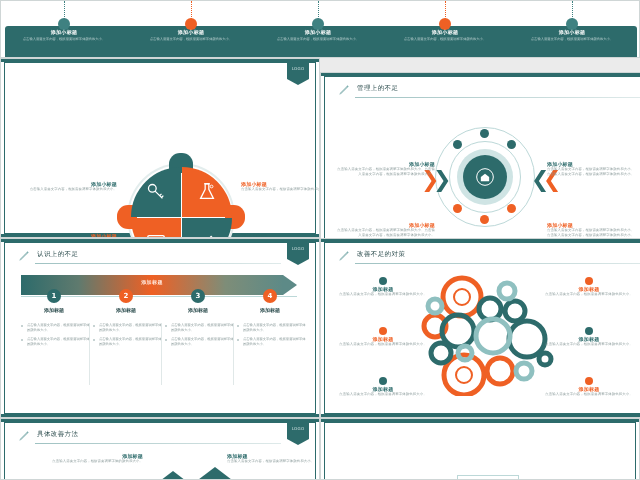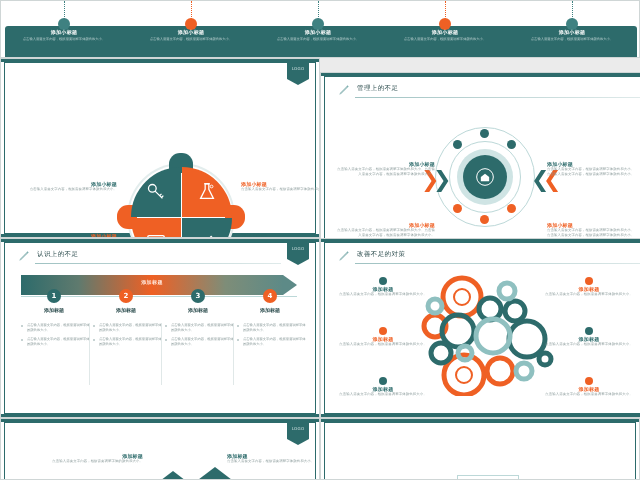--- a/index.html
+++ b/index.html
@@ -401,20 +401,28 @@
       <div class="ic" style="background:#ef6024;"></div>
       <div class="lbl orange">添加标题</div>
       <div class="body">点击输入需要文字内容，根据需要调整字体颜色和大小。</div>
     </div>
   </div>
 </div>
 
 <div class="slide" style="left:0;top:418px;width:320px;height:62px;">
   <div class="topbar"></div>
   <div class="inner" style="bottom:-20px;">
+    <div class="hdr">
+      <svg class="pen" viewBox="0 0 24 24">
+        <path d="M4 20l3-1 11-11-2-2L5 17z" fill="#9fc2c2"></path>
+        <path d="M16 6l2 2 2-2-2-2z" fill="#7fb0b0"></path>
+      </svg>
+      <div class="ttl">具体改善方法</div>
+      <div class="rule"></div>
+    </div>
     <div class="logotag">
       <div class="shape"></div>
       <div class="tip"></div>
       <div class="txt">LOGO</div>
     </div>
 
     <div class="s5txt" style="left:26px;top:30px;text-align:right;">
       <div class="lbl teal">添加标题</div>
       <div class="body">点击输入需要文字内容，根据需要调整字体的颜色和大小。</div>
     </div>

